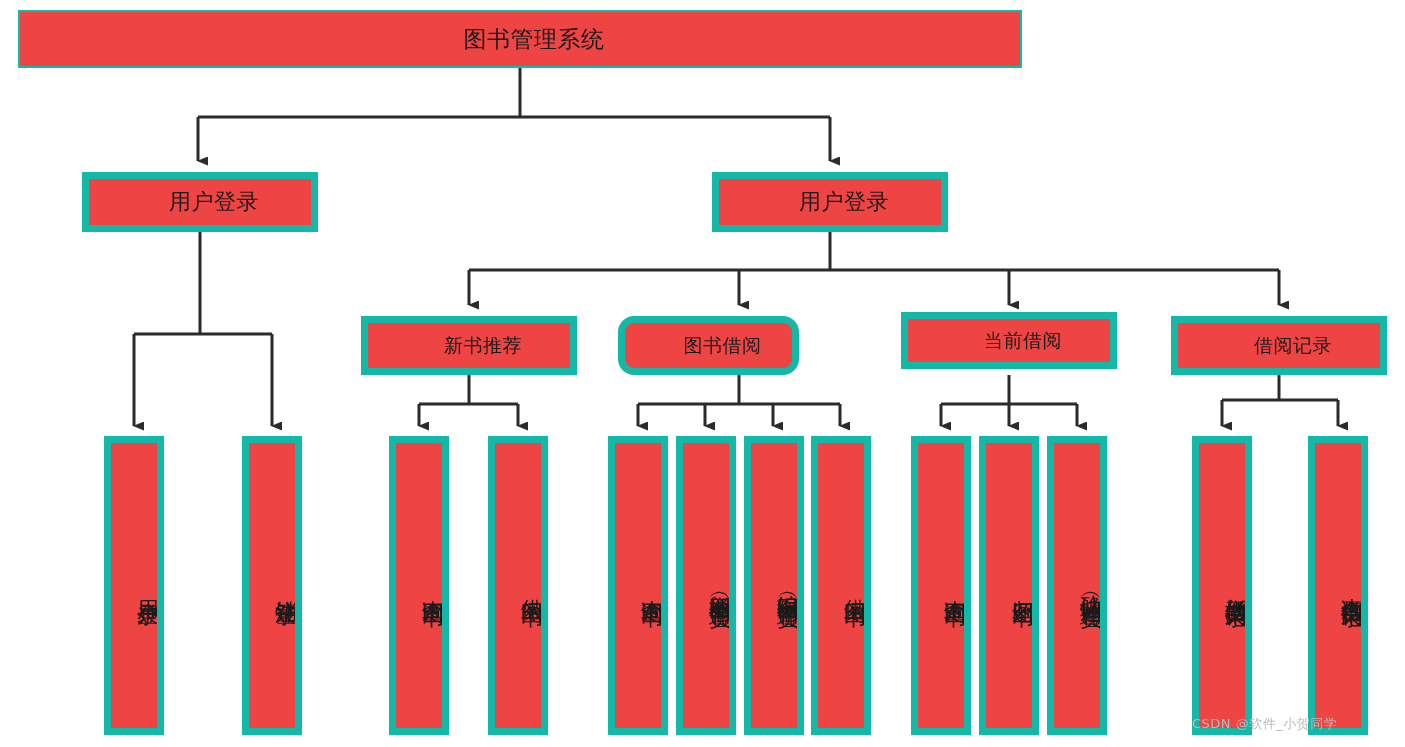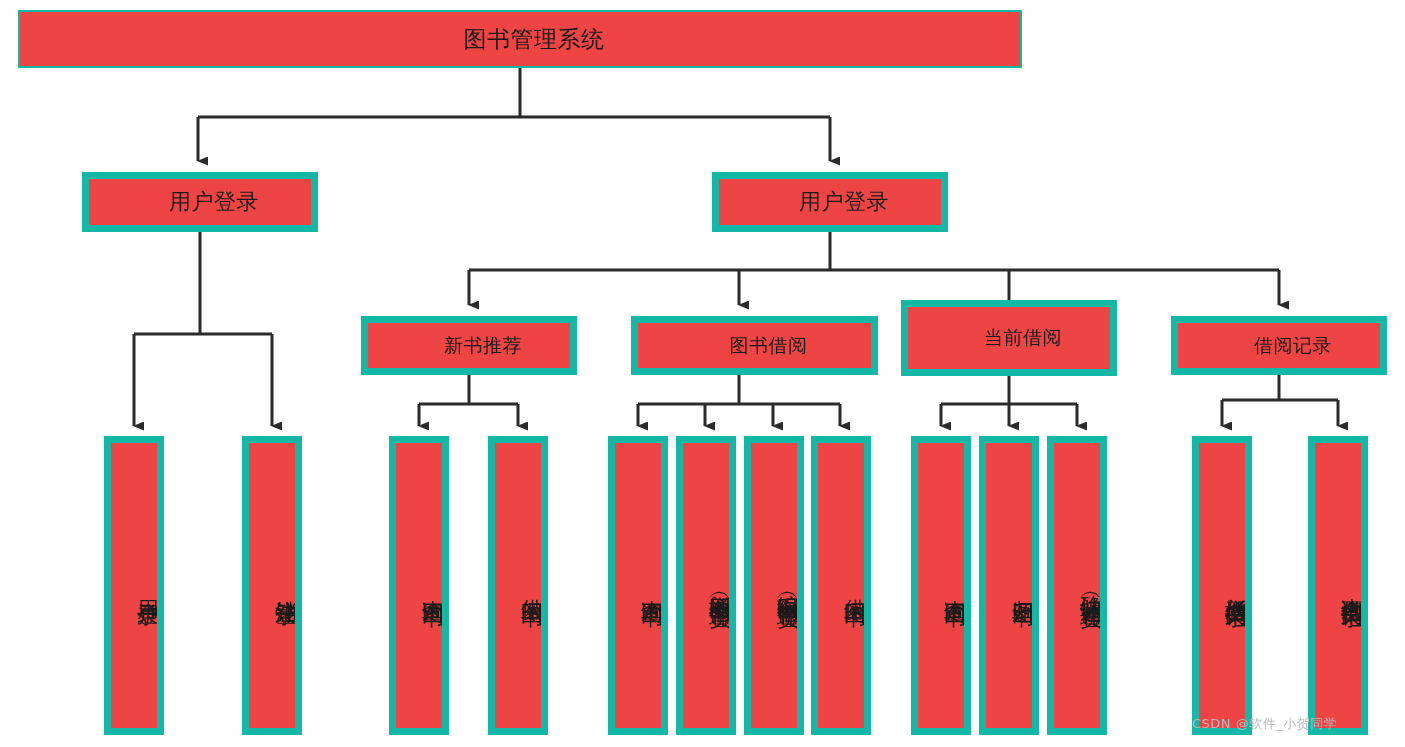--- a/index.html
+++ b/index.html
@@ -137,24 +137,24 @@
   <div class="node level2" style="left:82px; top:172px; width:236px; height:60px;">
     <span class="label">用户登录</span>
   </div>
   <div class="node level2" style="left:712px; top:172px; width:236px; height:60px;">
     <span class="label">用户登录</span>
   </div>
 
   <div class="node level3" style="left:361px; top:316px; width:216px; height:59px;">
     <span class="label">新书推荐</span>
   </div>
-  <div class="node level3" style="left:631px; top:316px; width:247px; height:59px;">
+  <div class="node level3" style="left:618px; top:316px; width:181px; height:59px;border-radius:16px;">
     <span class="label">图书借阅</span>
   </div>
-  <div class="node level3" style="left:901px; top:300px; width:216px; height:76px;">
+  <div class="node level3" style="left:901px; top:312px; width:216px; height:57px;">
     <span class="label">当前借阅</span>
   </div>
   <div class="node level3" style="left:1171px; top:316px; width:216px; height:59px;">
     <span class="label">借阅记录</span>
   </div>
 
   <div class="node leaf" style="left:104px; top:436px; width:60px; height:299px;">
     <span class="label">用户登录</span>
   </div>
   <div class="node leaf" style="left:242px; top:436px; width:60px; height:299px;">

